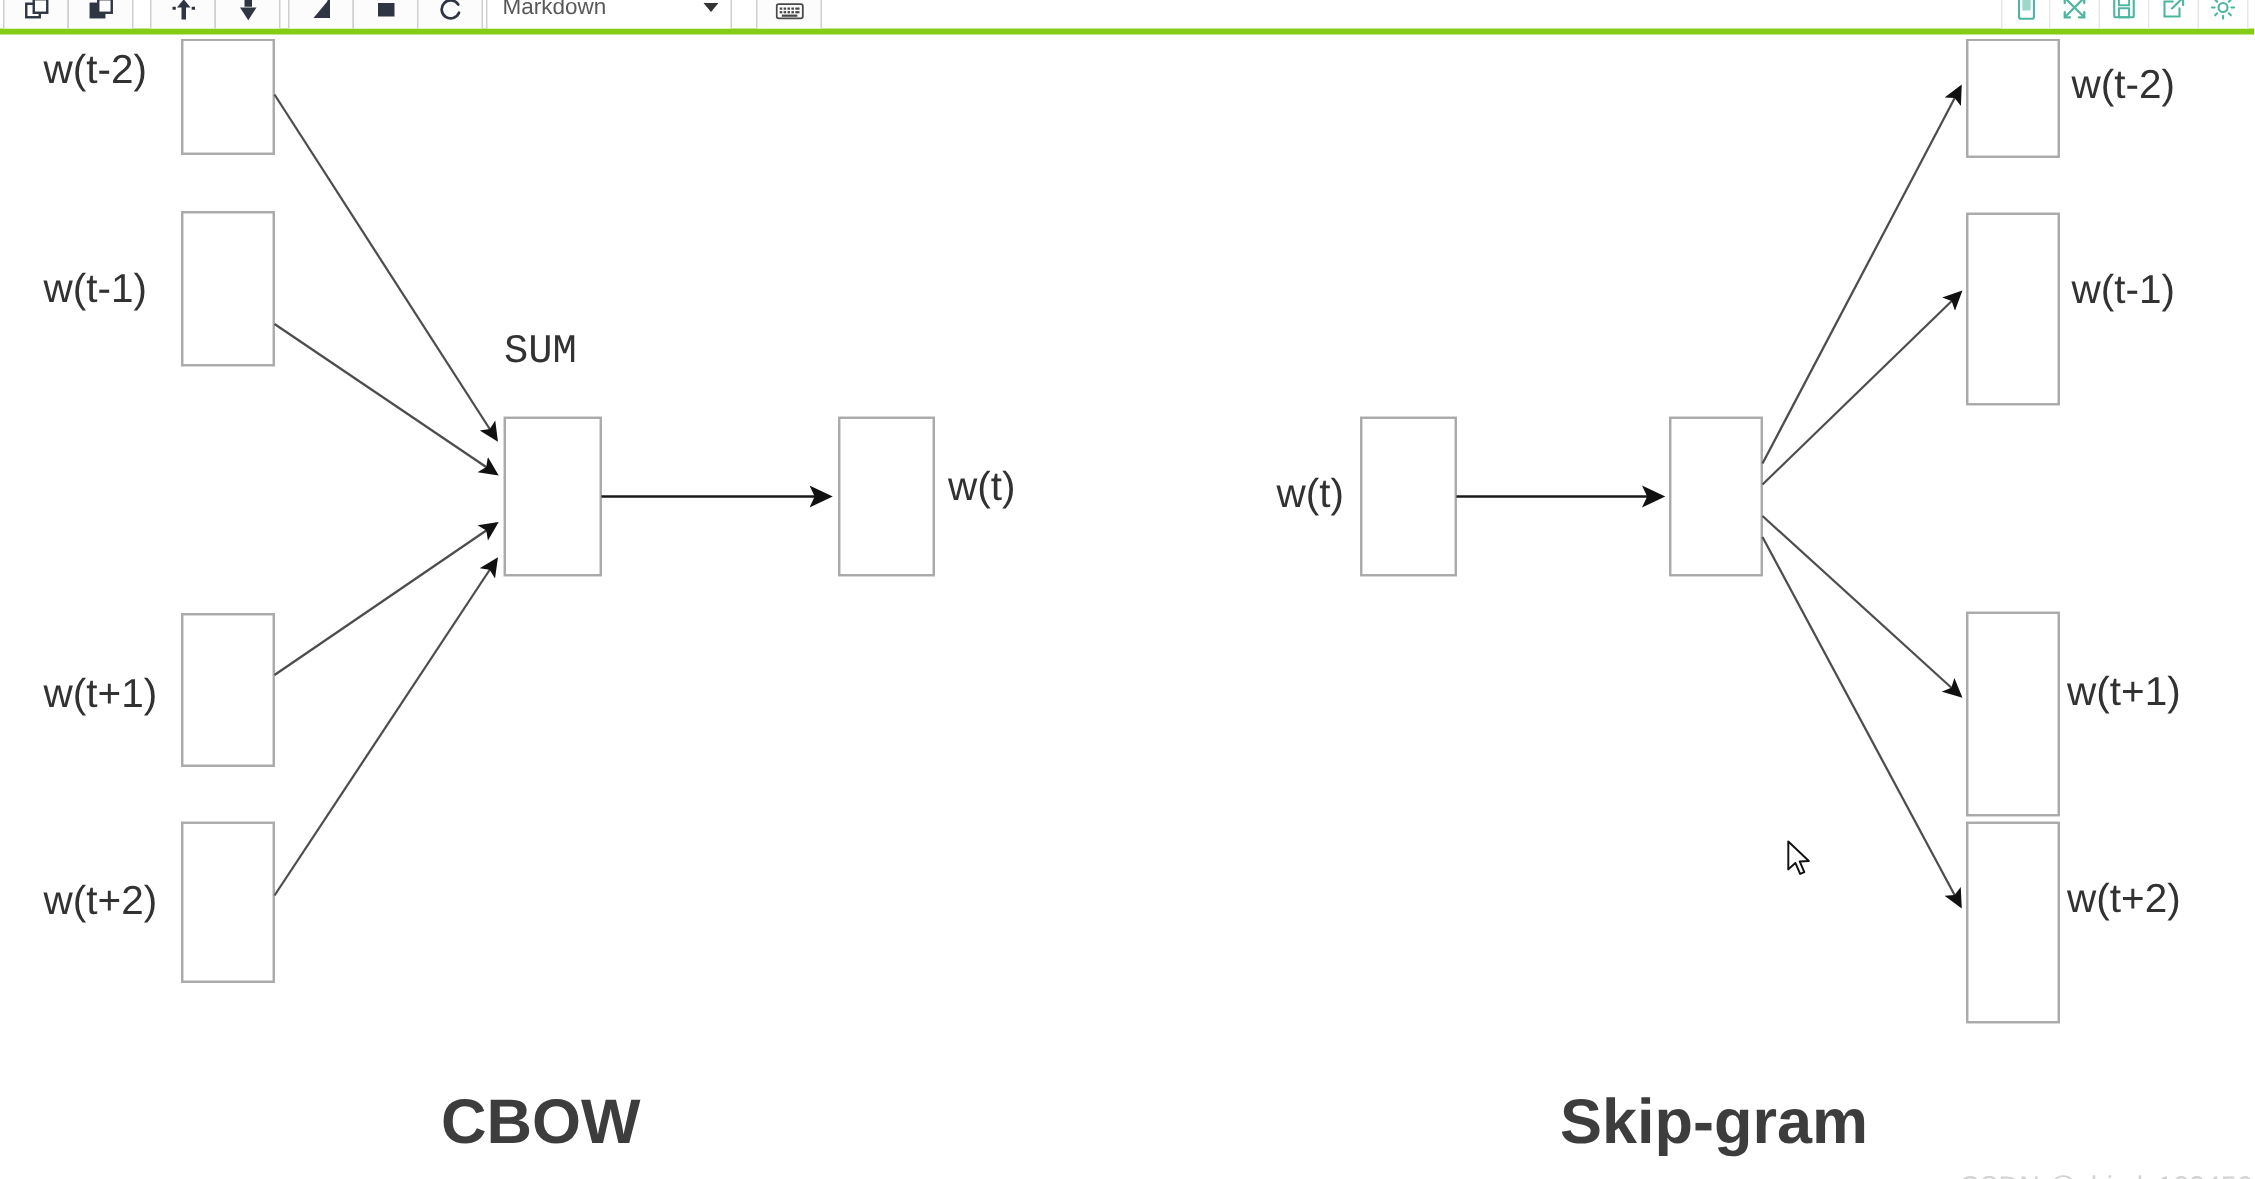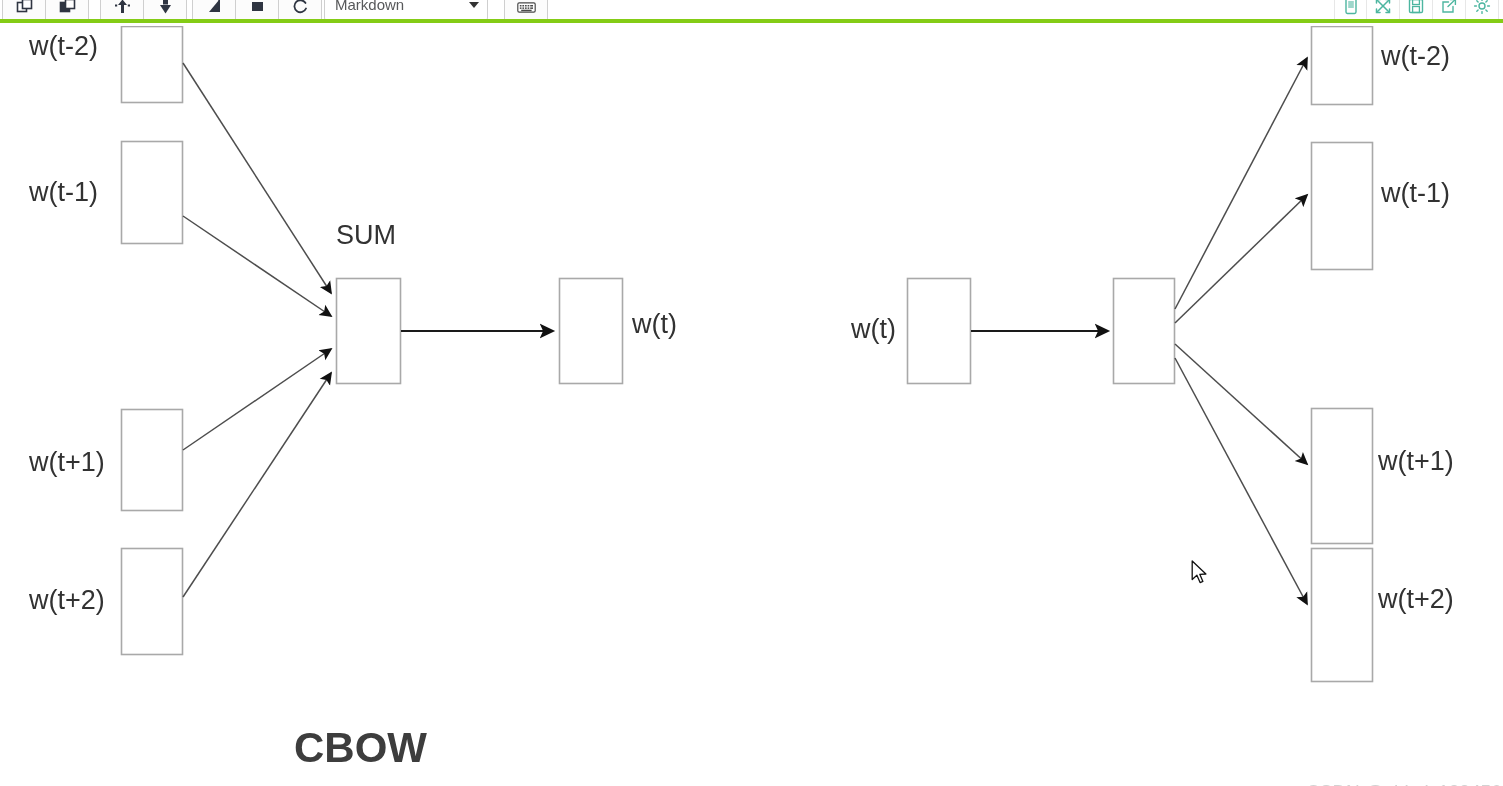--- a/index.html
+++ b/index.html
@@ -349,30 +349,31 @@
       <line x1="1175" y1="297" x2="1307" y2="169" stroke="#4d4d4d" stroke-width="1.5" marker-end="url(#ah)"></line>
       <line x1="1175" y1="318" x2="1307" y2="438" stroke="#4d4d4d" stroke-width="1.5" marker-end="url(#ah)"></line>
       <line x1="1175" y1="332" x2="1307" y2="578" stroke="#4d4d4d" stroke-width="1.5" marker-end="url(#ah)"></line>
     </g>
   </svg>
 
   <div class="nodelabel" style="left:29px;  top:5px;">w(t-2)</div>
   <div class="nodelabel" style="left:29px;  top:151px;">w(t-1)</div>
   <div class="nodelabel" style="left:29px;  top:421px;">w(t+1)</div>
   <div class="nodelabel" style="left:29px;  top:559px;">w(t+2)</div>
-  <div class="nodelabel" style="left:336px; top:194px;">SUM</div>
+  <div class="nodelabel" style="left:336px; top:194px;font-family:Liberation Mono, monospace;">SUM</div>
   <div class="nodelabel" style="left:632px; top:283px;">w(t)</div>
 
   <div class="nodelabel" style="left:851px;  top:288px;">w(t)</div>
   <div class="nodelabel" style="left:1381px; top:15px;">w(t-2)</div>
   <div class="nodelabel" style="left:1381px; top:152px;">w(t-1)</div>
   <div class="nodelabel" style="left:1378px; top:420px;">w(t+1)</div>
   <div class="nodelabel" style="left:1378px; top:558px;">w(t+2)</div>
 
   <div class="modeltitle" style="left:294px;  top:698px;">CBOW</div>
+  <div class="modeltitle" style="left:1040px; top:698px;">Skip-gram</div>
 
   <div id="watermark">CSDN @shimly123456</div>
 
   <span id="cursor">
     <svg width="18" height="26" viewBox="0 0 18 26">
       <path d="M1.2 1 L1.2 19.6 L5.9 15.3 L9.1 22.6 L11.9 21.4 L8.8 14.3 L14.9 14.0 Z" fill="#ffffff" stroke="#111111" stroke-width="1.3" stroke-linejoin="round"></path>
     </svg>
   </span>
 </div>
 

